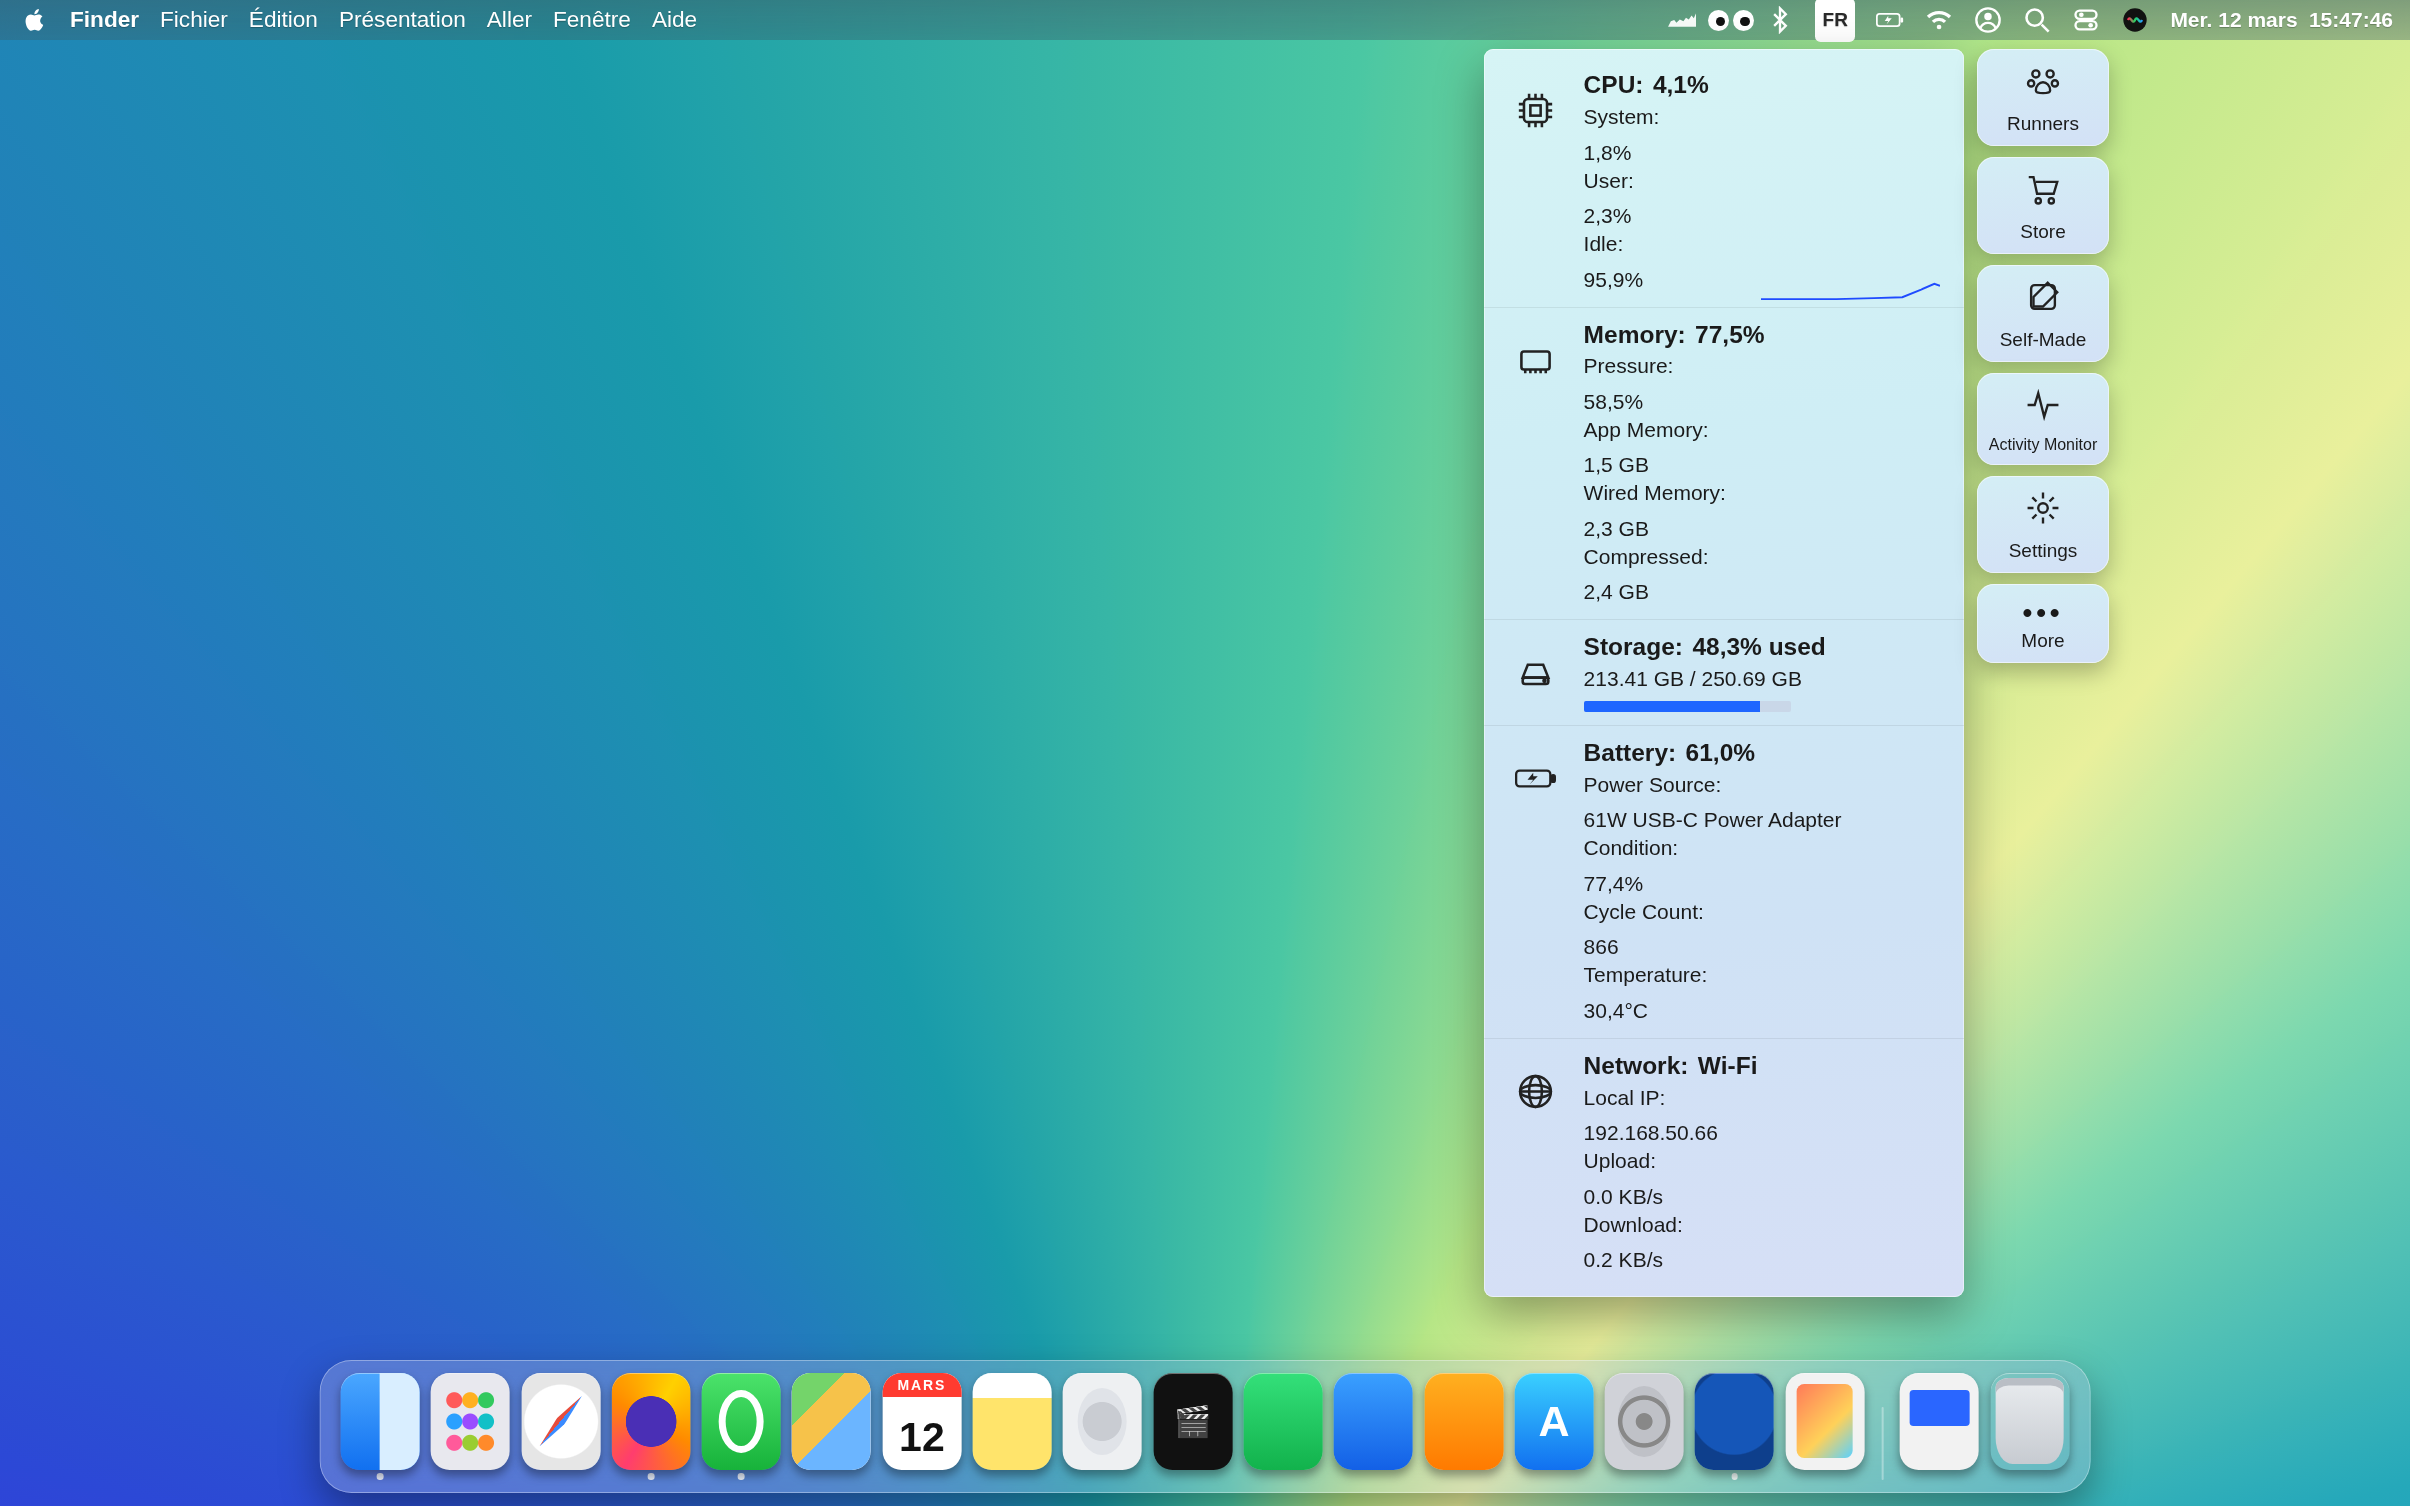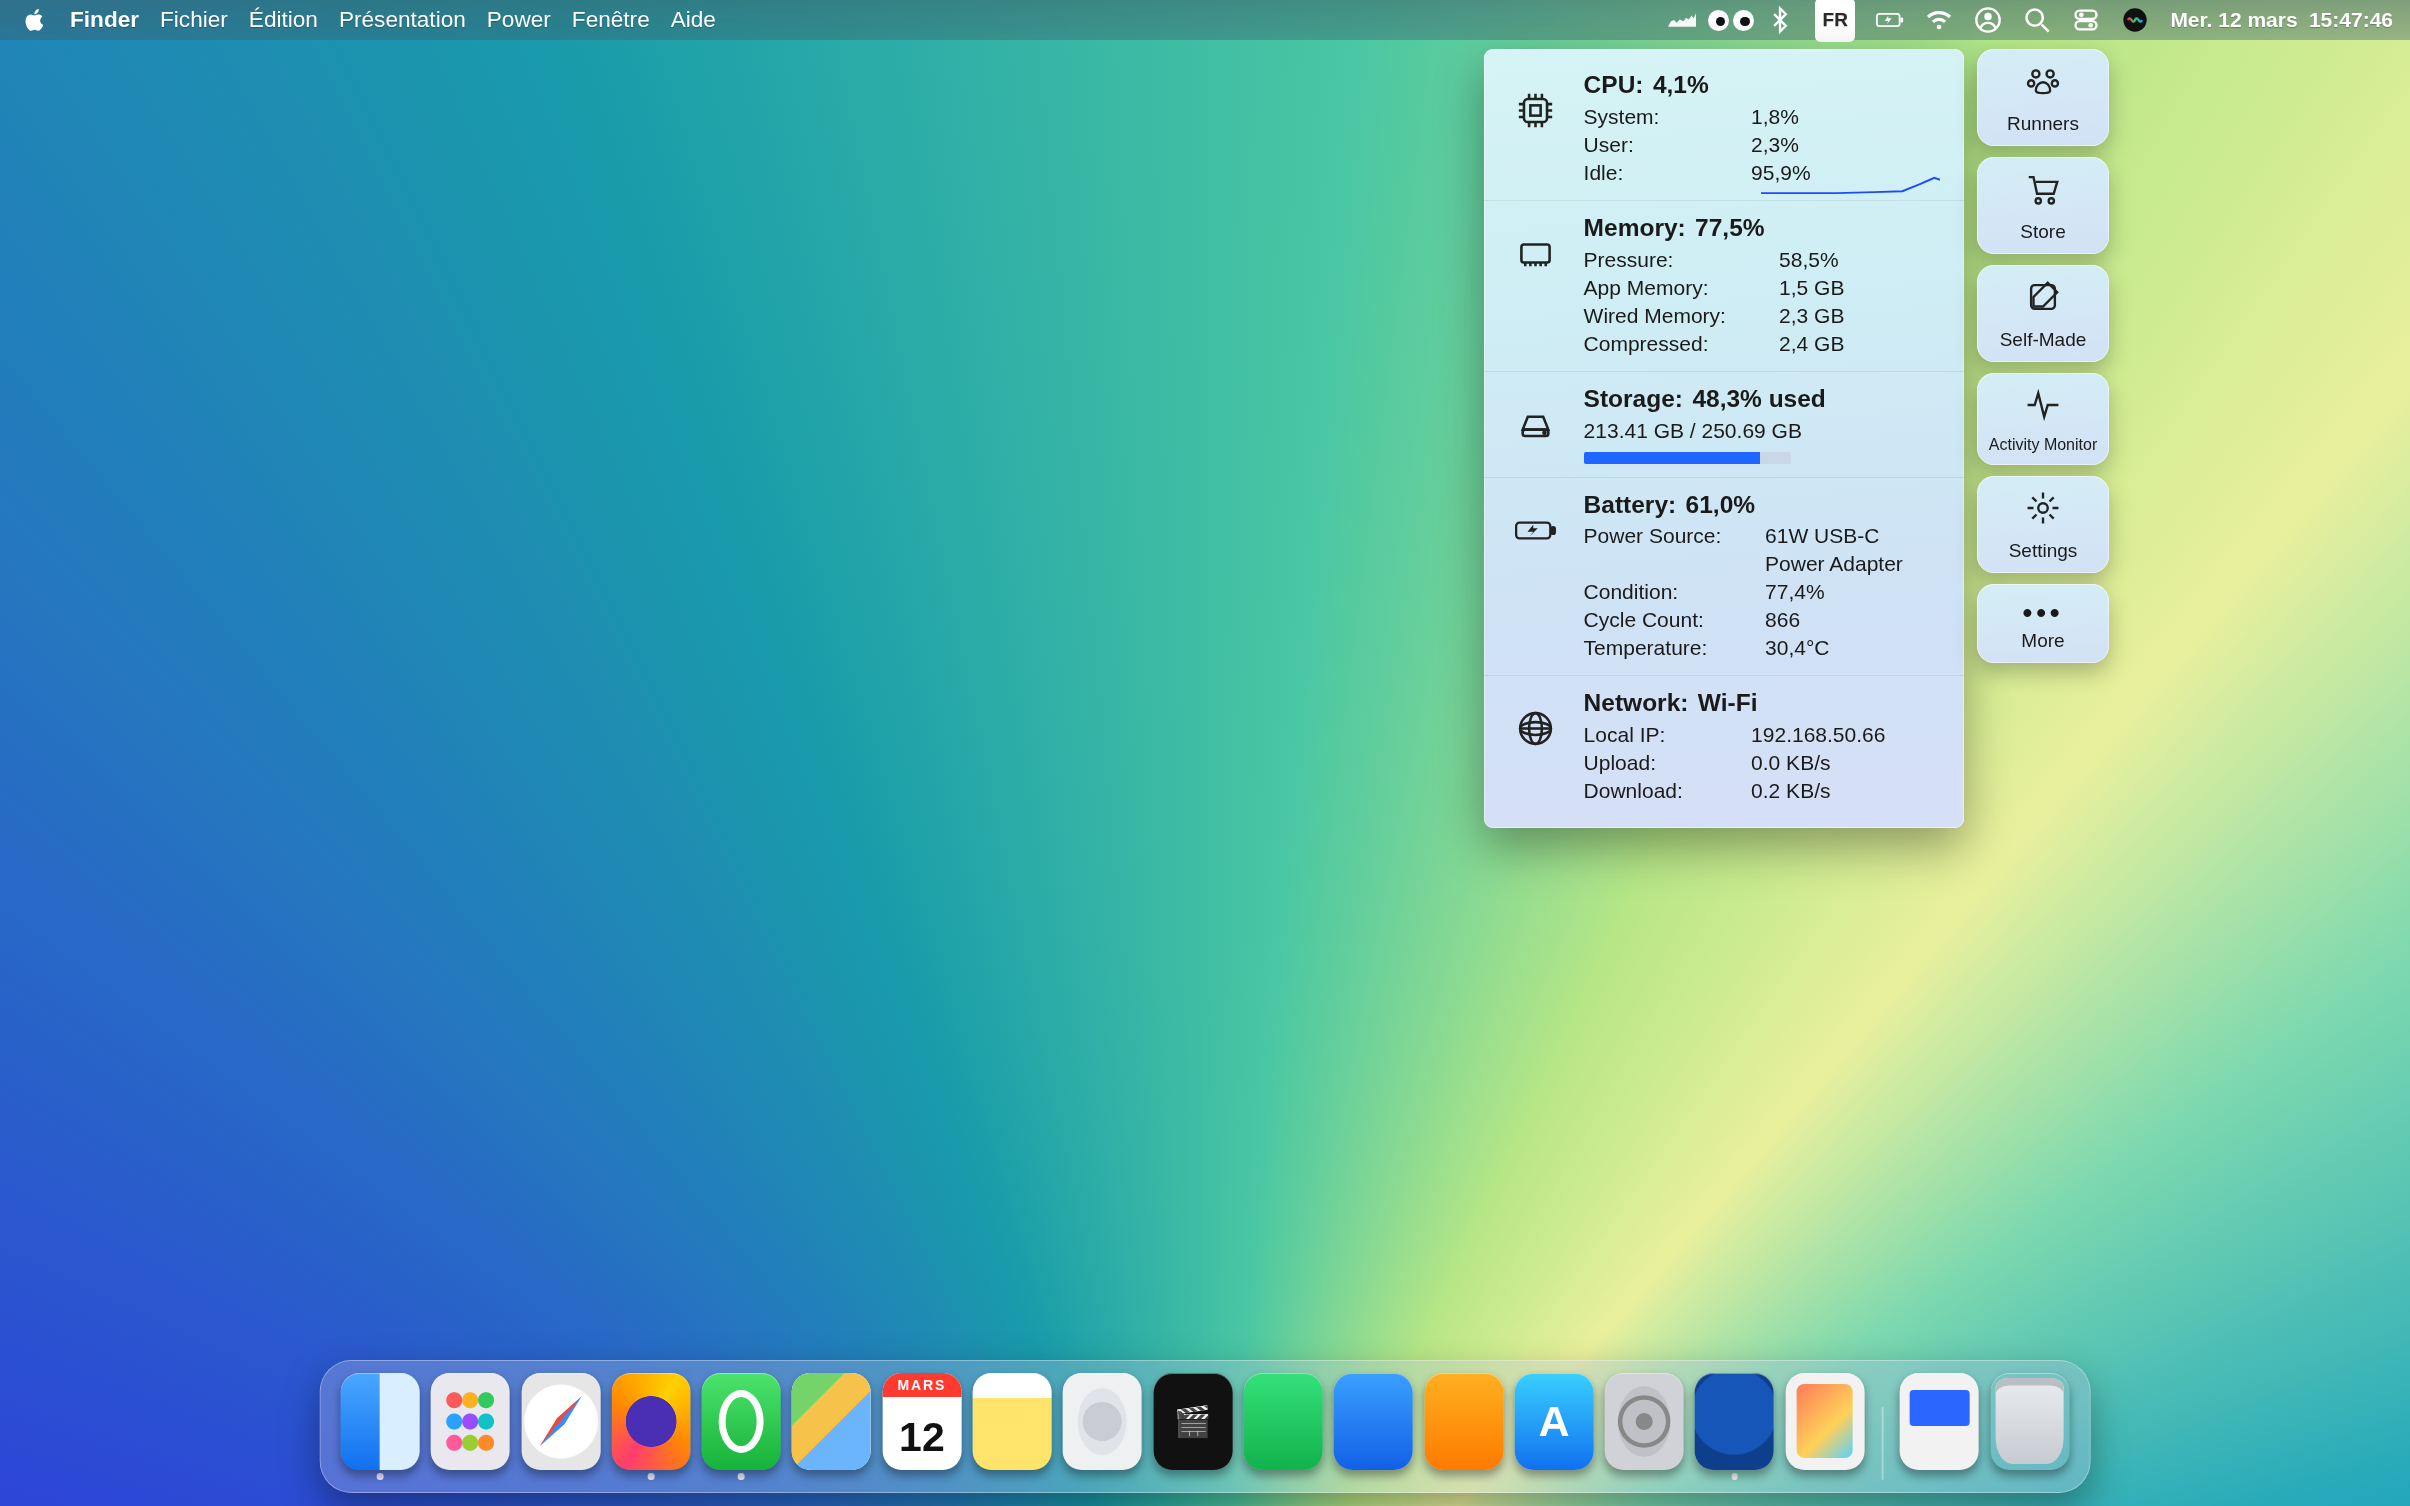--- a/index.html
+++ b/index.html
@@ -61,21 +61,21 @@
     background: linear-gradient(175deg, #d6f4f5 0%, #cfeef5 30%, #cfe2f5 70%, #d6dff6 100%);
     box-shadow: 0 19px 47px rgba(0,0,0,.35), inset 0 0 0 0.9px rgba(255,255,255,.5);
   }
   .section { display:flex; align-items:flex-start; gap:19px; padding: 13px 22.6px; position:relative; }
   .section + .section { border-top: 0.9px solid rgba(0,0,0,.07); }
   .section .icon-col { width: 58px; display:flex; align-items:center; justify-content:center; padding-top: 19px;}
   .section .icon-col svg{ width:41px; height:41px; stroke:#222; fill:none; stroke-width:2;}
   .section .body { flex:1; color:#1a1a1a; }
   .section h3 { font-size: 24.5px; font-weight:600; margin-bottom: 3.8px; display:flex; gap:9.4px;}
   .section .rows { font-size: 21px; line-height: 28px; }
-  .section .rows div{ display:flex; gap:7.5px;}
+  .section .rows div{ display:flex; gap:7.5px;flex-direction:column;}
   .section .rows .k{ min-width: 160px; }
   .storage-bar { margin-top:7.5px; width: 207px; height: 11.3px; background:#c9d7e8; border-radius:1.9px; overflow:hidden;}
   .storage-bar .fill{ height:100%; background:#1f66ff; }
   .cpu-spark { position:absolute; right: 24.5px; bottom: 5.6px; width: 179px; height: 21px;}
   .cpu-spark svg{ width:100%; height:100%;}
 
   
   .panel-side { width: 132px; display:flex; flex-direction:column; gap:11.3px; }
   .side-btn {
     background: linear-gradient(175deg,#d4eef5,#d3e1f6);
@@ -163,21 +163,21 @@
   <div class="menubar-left">
     <span class="menubar-icon">
       <svg viewBox="0 0 24 24">
           <path fill="#fff" d="M16.4 12.7c0-2.4 2-3.5 2-3.6-1.1-1.6-2.8-1.8-3.4-1.8-1.4-.1-2.8.8-3.5.8s-1.8-.8-3-.8c-1.5 0-3 .9-3.8 2.3-1.6 2.8-.4 7 .9 9.3.8 1.1 1.7 2.4 3 2.3 1.2 0 1.6-.8 3.1-.8s1.8.8 3.1.8 2.1-1.1 2.9-2.3c.9-1.3 1.3-2.6 1.3-2.7-.1 0-2.6-1-2.6-3.5zM14.3 5.6c.6-.8 1.1-1.9 1-3-1 0-2.1.7-2.8 1.5-.6.7-1.1 1.8-1 2.9 1.1.1 2.2-.6 2.8-1.4z"></path>
         </svg>
     </span>
     <span class="app-name">Finder</span>
     <span>Fichier</span>
     <span>Édition</span>
     <span>Présentation</span>
-    <span>Power</span>
+    <span>Aller</span>
     <span>Fenêtre</span>
     <span>Aide</span>
   </div>
   <div class="menubar-right">
     <span class="menubar-icon">
         <span class="runcat"></span>
       </span>
     <span class="menubar-icon">
         <span class="eyes">
           <span></span>

